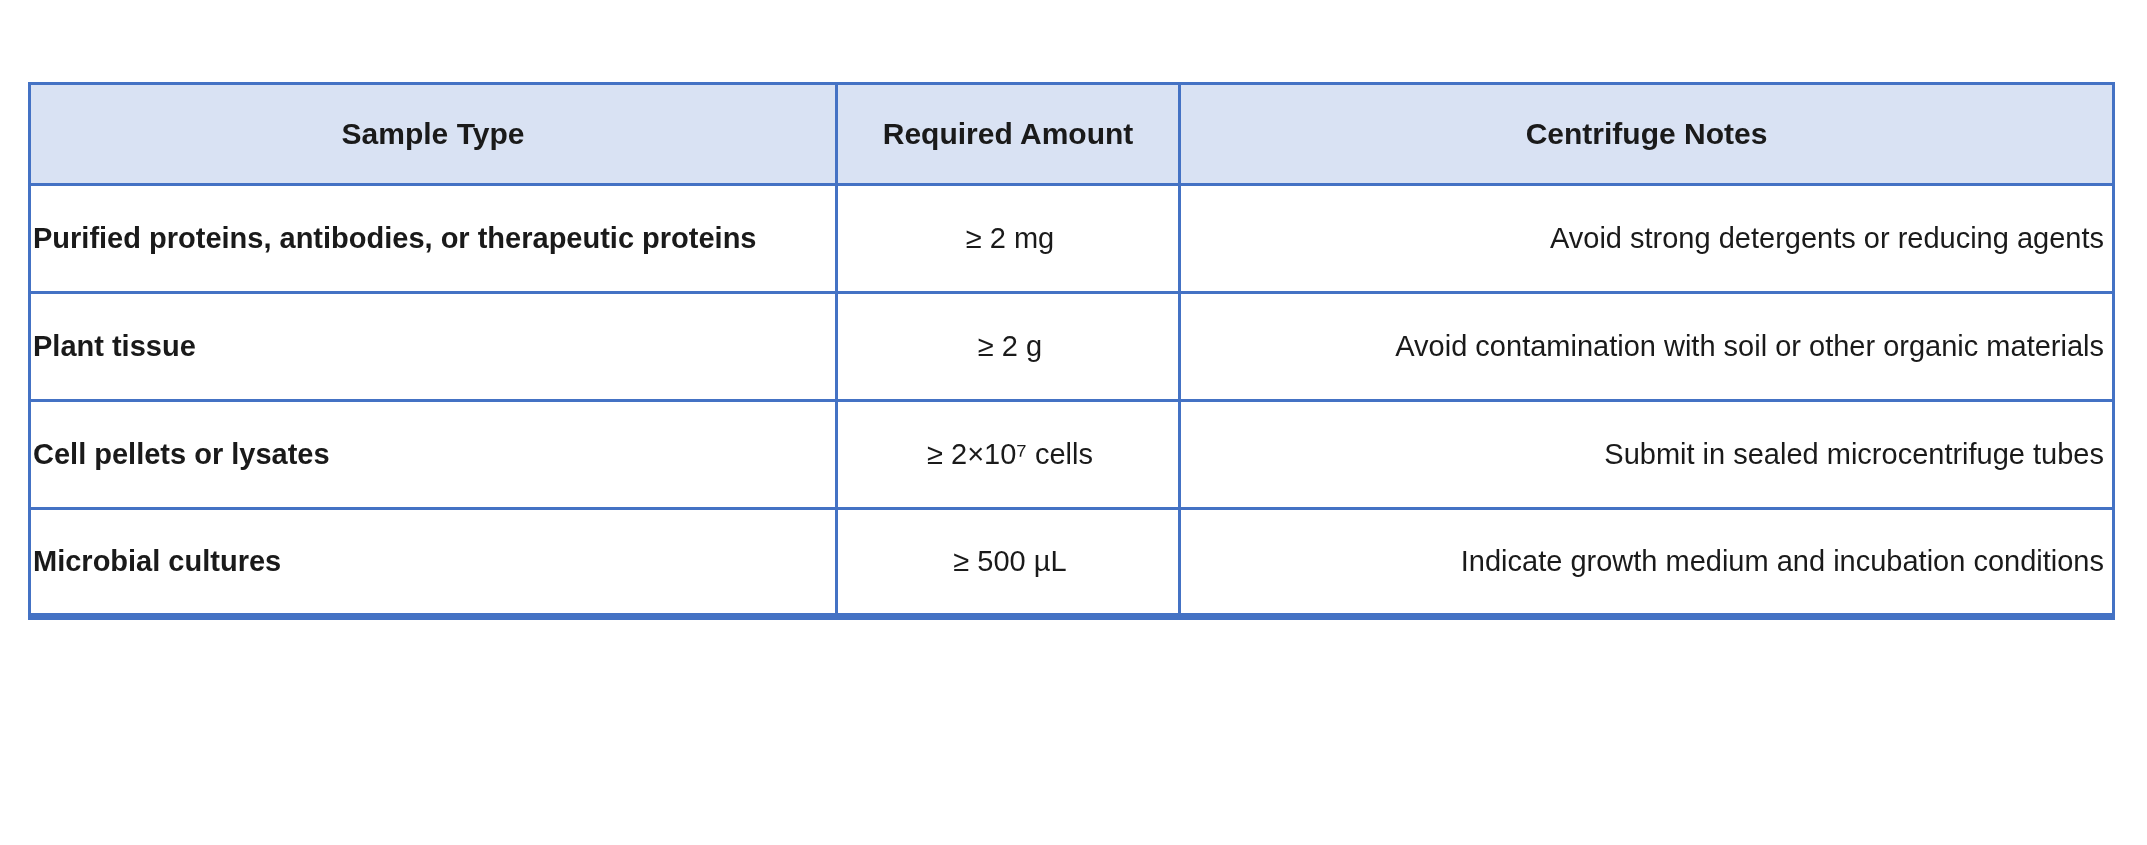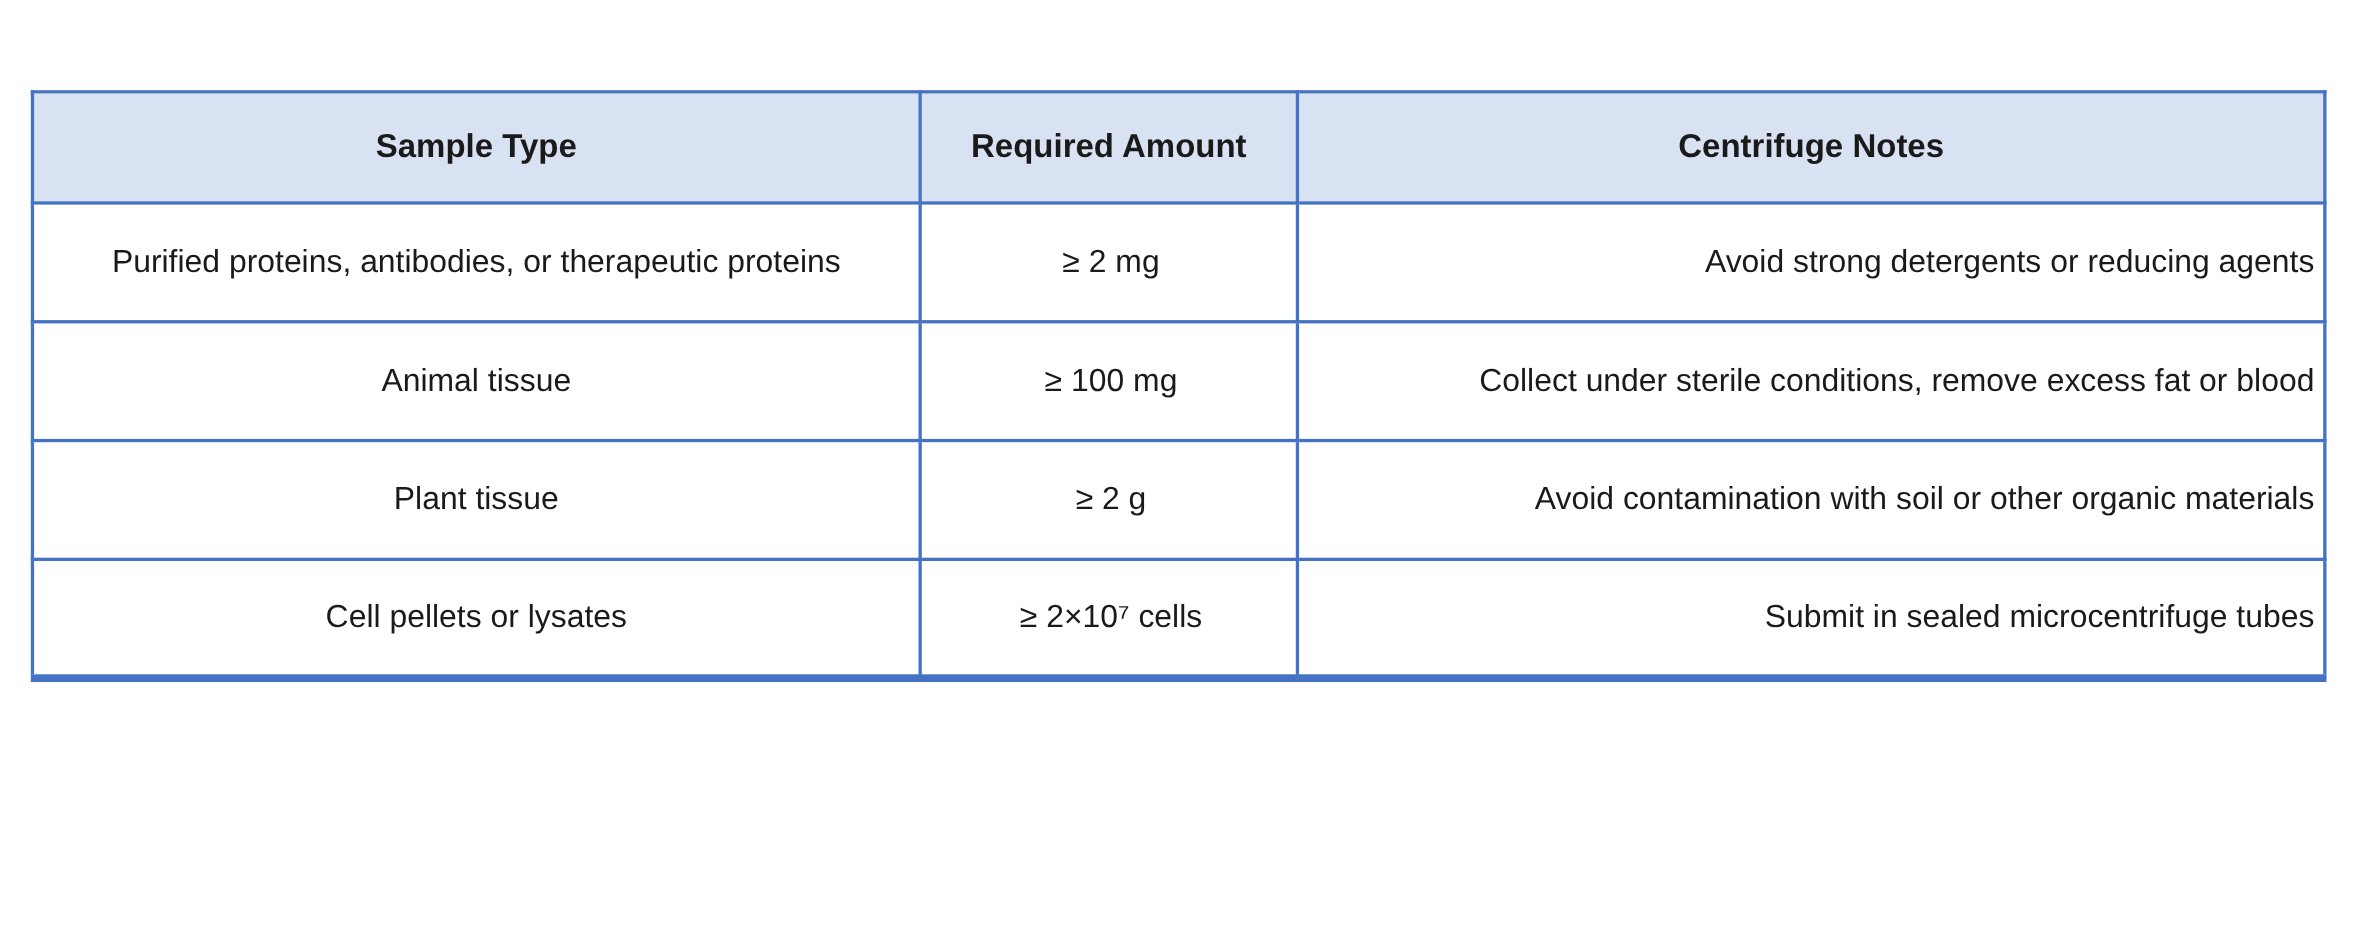--- a/index.html
+++ b/index.html
@@ -44,21 +44,21 @@
     font-weight: bold;
     font-size: 30px;
     text-align: center;
     height: 101px;
   }
   td {
     font-size: 29px;
     height: 108px;
     background: #ffffff;
   }
-  td.c-sample { text-align: center; padding: 0 2px; }
+  td.c-sample { text-align: left; padding: 0 2px; font-weight: bold; }
   td.c-amount { text-align: center; padding-left: 12px; }
   td.c-notes  { text-align: right; padding-left: 8px; }
 </style>
 </head>
 <body>
 
 <div class="table-wrap">
   <table class="sample-table">
     <colgroup>
       <col class="c1">
@@ -72,29 +72,29 @@
         <th>Centrifuge Notes</th>
       </tr>
     </thead>
     <tbody>
       <tr>
         <td class="c-sample">Purified proteins, antibodies, or therapeutic proteins</td>
         <td class="c-amount">≥ 2 mg</td>
         <td class="c-notes">Avoid strong detergents or reducing agents</td>
       </tr>
       <tr>
-        <td class="c-sample">Animal tissue</td>
-        <td class="c-amount">≥ 100 mg</td>
-        <td class="c-notes">Collect under sterile conditions, remove excess fat or blood</td>
-      </tr>
-      <tr>
         <td class="c-sample">Plant tissue</td>
         <td class="c-amount">≥ 2 g</td>
         <td class="c-notes">Avoid contamination with soil or other organic materials</td>
       </tr>
       <tr>
         <td class="c-sample">Cell pellets or lysates</td>
         <td class="c-amount">≥ 2×10⁷ cells</td>
         <td class="c-notes">Submit in sealed microcentrifuge tubes</td>
       </tr>
+      <tr>
+        <td class="c-sample">Microbial cultures</td>
+        <td class="c-amount">≥ 500 µL</td>
+        <td class="c-notes">Indicate growth medium and incubation conditions</td>
+      </tr>
     </tbody>
   </table>
 </div>
 
 </body></html>

